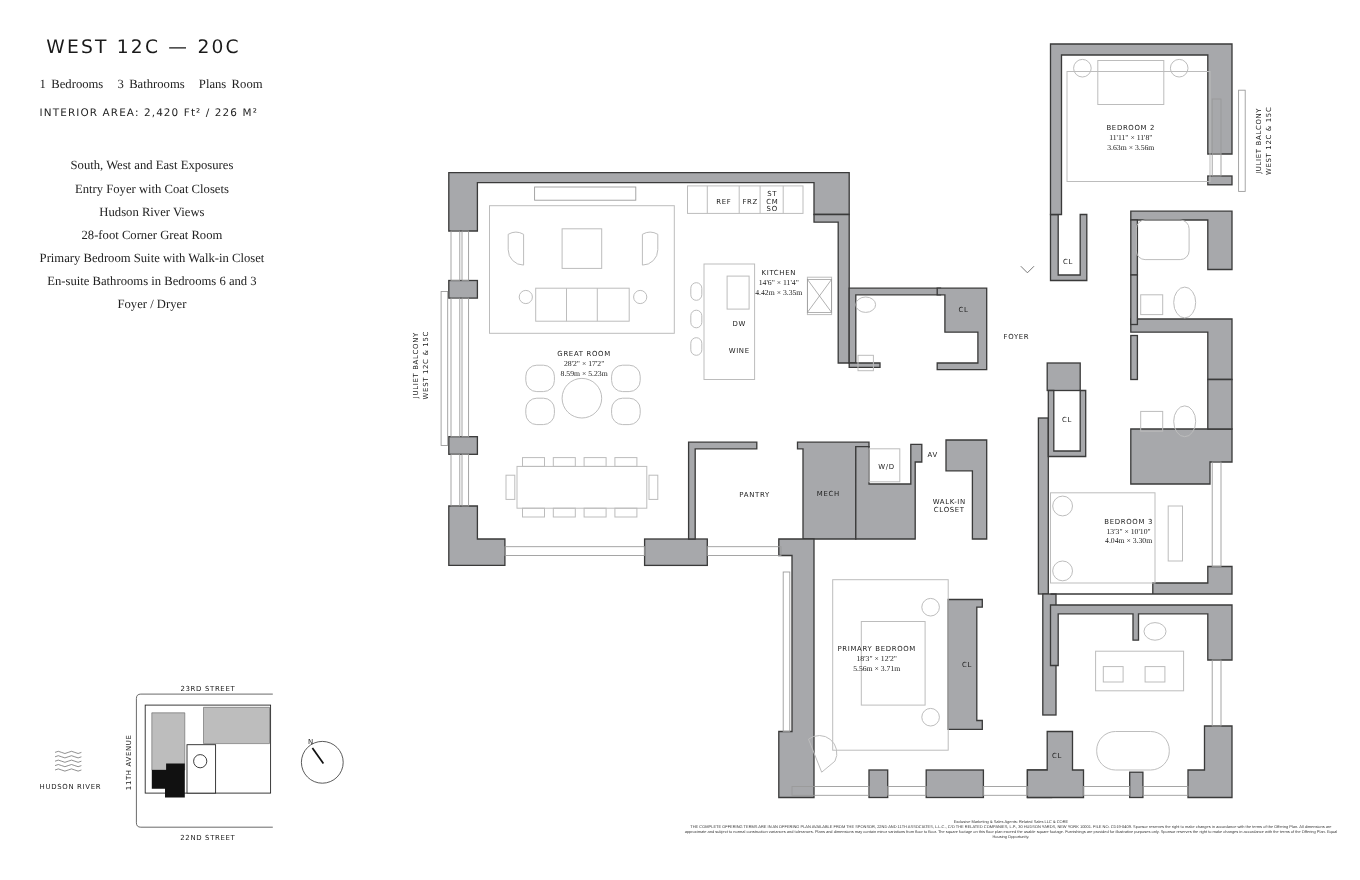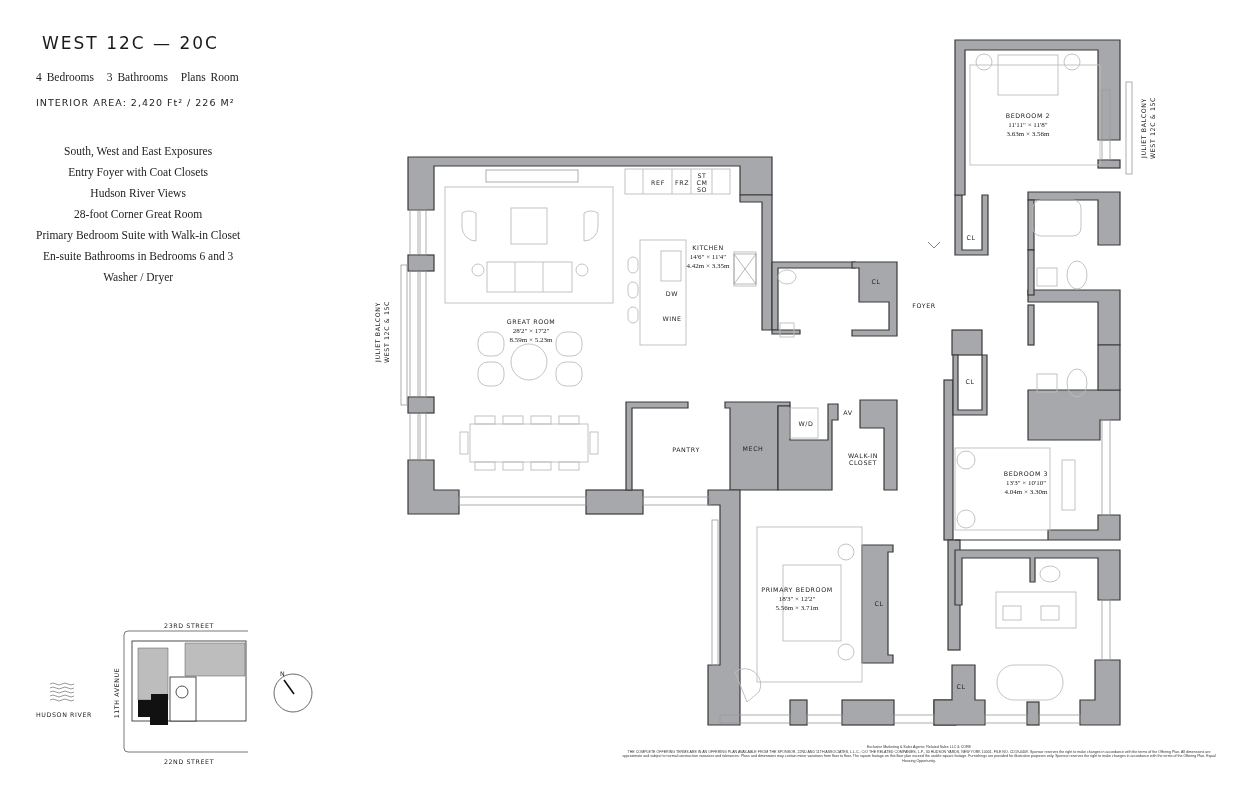--- a/index.html
+++ b/index.html
@@ -13,34 +13,34 @@
   .plan{position:absolute;left:0;top:0;}
   .lbl{font-family:"DejaVu Sans","Liberation Sans",sans-serif;font-size:6.3px;letter-spacing:0.6px;fill:#222;}
   .dim{font-family:"Liberation Serif",serif;font-size:7px;fill:#222;}
   .disc{position:absolute;left:622px;top:745px;width:594px;text-align:center;font-family:"Liberation Sans",sans-serif;font-size:3.6px;line-height:4.6px;color:#333;}
 </style>
 </head>
 <body>
 
 <div class="title">WEST 12C — 20C</div>
 <div class="subtitle">
-  <span>4 Bedrooms</span>
+  <span>1 Bedrooms</span>
   <span>3 Bathrooms</span>
   <span>Plans Room</span>
 </div>
 <div class="area">INTERIOR AREA: 2,420 Ft² / 226 M²</div>
 
 <ul class="features">
   <li>South, West and East Exposures</li>
   <li>Entry Foyer with Coat Closets</li>
   <li>Hudson River Views</li>
   <li>28-foot Corner Great Room</li>
   <li>Primary Bedroom Suite with Walk-in Closet</li>
   <li>En-suite Bathrooms in Bedrooms 6 and 3</li>
-  <li>Washer / Dryer</li>
+  <li>Foyer / Dryer</li>
 </ul>
 
 <svg class="plan" width="1236" height="800" viewBox="0 0 1236 800">
   <g fill="#a7a8ab" stroke="#3a3a3a" stroke-width="1.2">
 
     <path d="M408 157 L772 157 L772 195 L740 195 L740 166 L434 166 L434 210 L408 210 Z"></path>
 
     <path d="M740 195 L772 195 L772 330 L762 330 L762 202 L740 202 Z"></path>
 
     <rect x="408" y="255" width="26" height="16"></rect>

